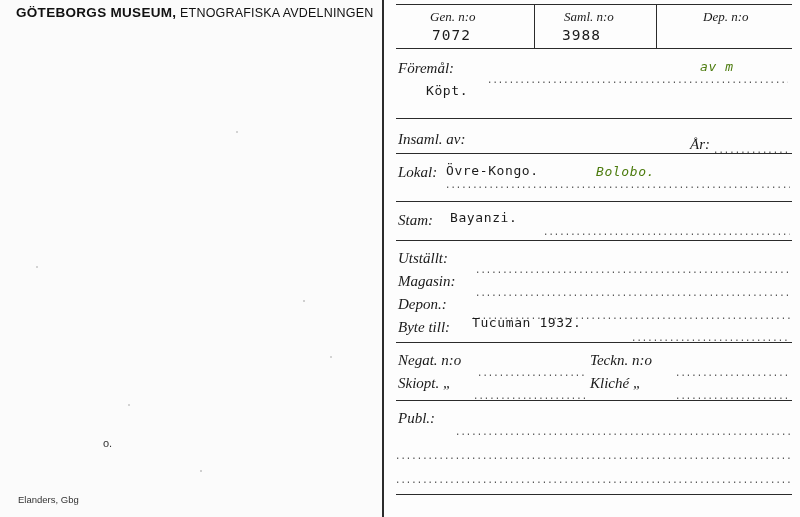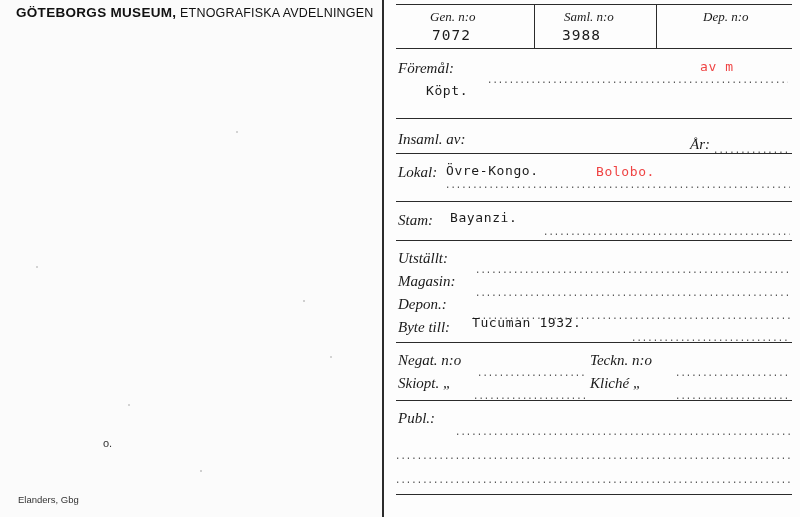--- a/index.html
+++ b/index.html
@@ -153,21 +153,22 @@
   }
   .typed {
     position: absolute;
     font-family: "DejaVu Sans Mono", monospace;
     font-size: 13px;
     letter-spacing: 0.6px;
     color: #1b1b1b;
     white-space: nowrap;
   }
   .typed.faint {
-    color: #ef4444;
+    color: #4d7c0f;
+    font-style: italic;
   }
   .typed.big {
     font-size: 14.5px;
     letter-spacing: 1px;
   }
   .dots {
     position: absolute;
     height: 12px;
     overflow: hidden;
     color: #555;

